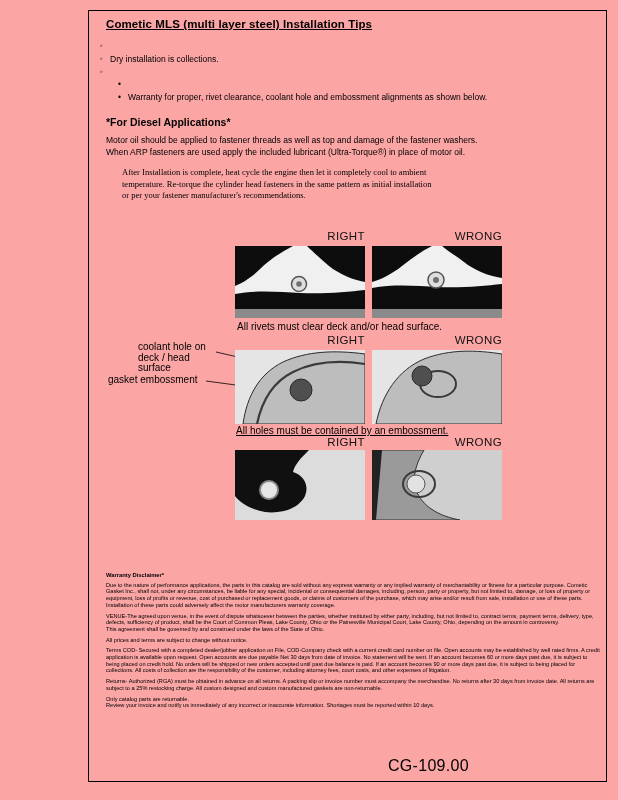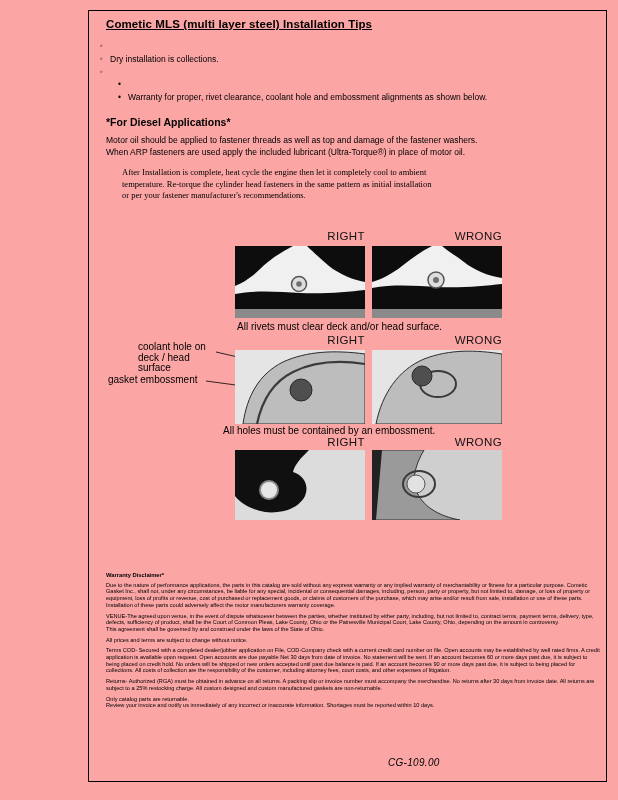--- a/index.html
+++ b/index.html
@@ -27,21 +27,21 @@
   .diag { width:130px; }
   .diag svg { display:block; }
   .caption { font-size:10px; line-height:10.5px; white-space:pre-line; }
 
   .annot { font-size:10px; line-height:10.5px; white-space:pre-line; }
 
   .disclaimer { left:106px; top:572px; width:494px; font-size:5.6px; line-height:6.7px; }
   .disclaimer h3 { font-size:5.8px; font-weight:bold; margin-bottom:3px; }
   .disclaimer p { white-space:pre-line; margin-bottom:4px; }
 
-  .page-code { left:388px; top:757px; font-size:10px; letter-spacing:0.3px;font-style:italic; }
+  .page-code { left:388px; top:757px; font-size:16px; letter-spacing:0.3px; }
 </style>
 </head>
 <body>
 
 <div class="page">
   <div class="border-box"></div>
 
   <div class="abs title">Cometic MLS (multi layer steel) Installation Tips</div>
 
   <div class="abs tips">
@@ -123,21 +123,21 @@
   </div>
   <div class="abs diag" style="left:372px; top:350px;">
     <svg width="130" height="74" viewBox="0 0 130 74">
       <rect width="130" height="74" fill="#e5e5e5"></rect>
       <path d="M4,74 C10,44 26,20 52,9 C78,-1 104,0 130,4 L130,74 Z" fill="#bdbdbd" stroke="#2a2a2a" stroke-width="1"></path>
       <ellipse cx="66" cy="34" rx="18" ry="13" fill="none" stroke="#3a3a3a" stroke-width="2"></ellipse>
       <circle cx="50" cy="26" r="10" fill="#4f4f4f"></circle>
       <circle cx="50" cy="26" r="10" fill="none" stroke="#2a2a2a" stroke-width="1"></circle>
     </svg>
   </div>
-  <div class="abs caption" style="left:223px; top:426px;">All holes must be contained by an embossment.</div>
+  <div class="abs caption" style="left:236px; top:426px;text-decoration:underline;">All holes must be contained by an embossment.</div>
 
   <div class="abs dlabel" style="left:235px; top:436px;">RIGHT</div>
   <div class="abs dlabel" style="left:372px; top:436px;">WRONG</div>
 
   <div class="abs diag" style="left:235px; top:450px;">
     <svg width="130" height="70" viewBox="0 0 130 70">
       <rect width="130" height="70" fill="#dcdcdc"></rect>
       <path d="M0,0 L74,0 C66,8 60,14 58,22 C70,26 74,36 70,46 C64,58 48,64 30,62 C18,60 6,54 0,46 Z" fill="#101010"></path>
       <circle cx="34" cy="40" r="9" fill="#e6e6e6"></circle>
       <circle cx="34" cy="40" r="9" fill="none" stroke="#8a8a8a" stroke-width="2"></circle>

